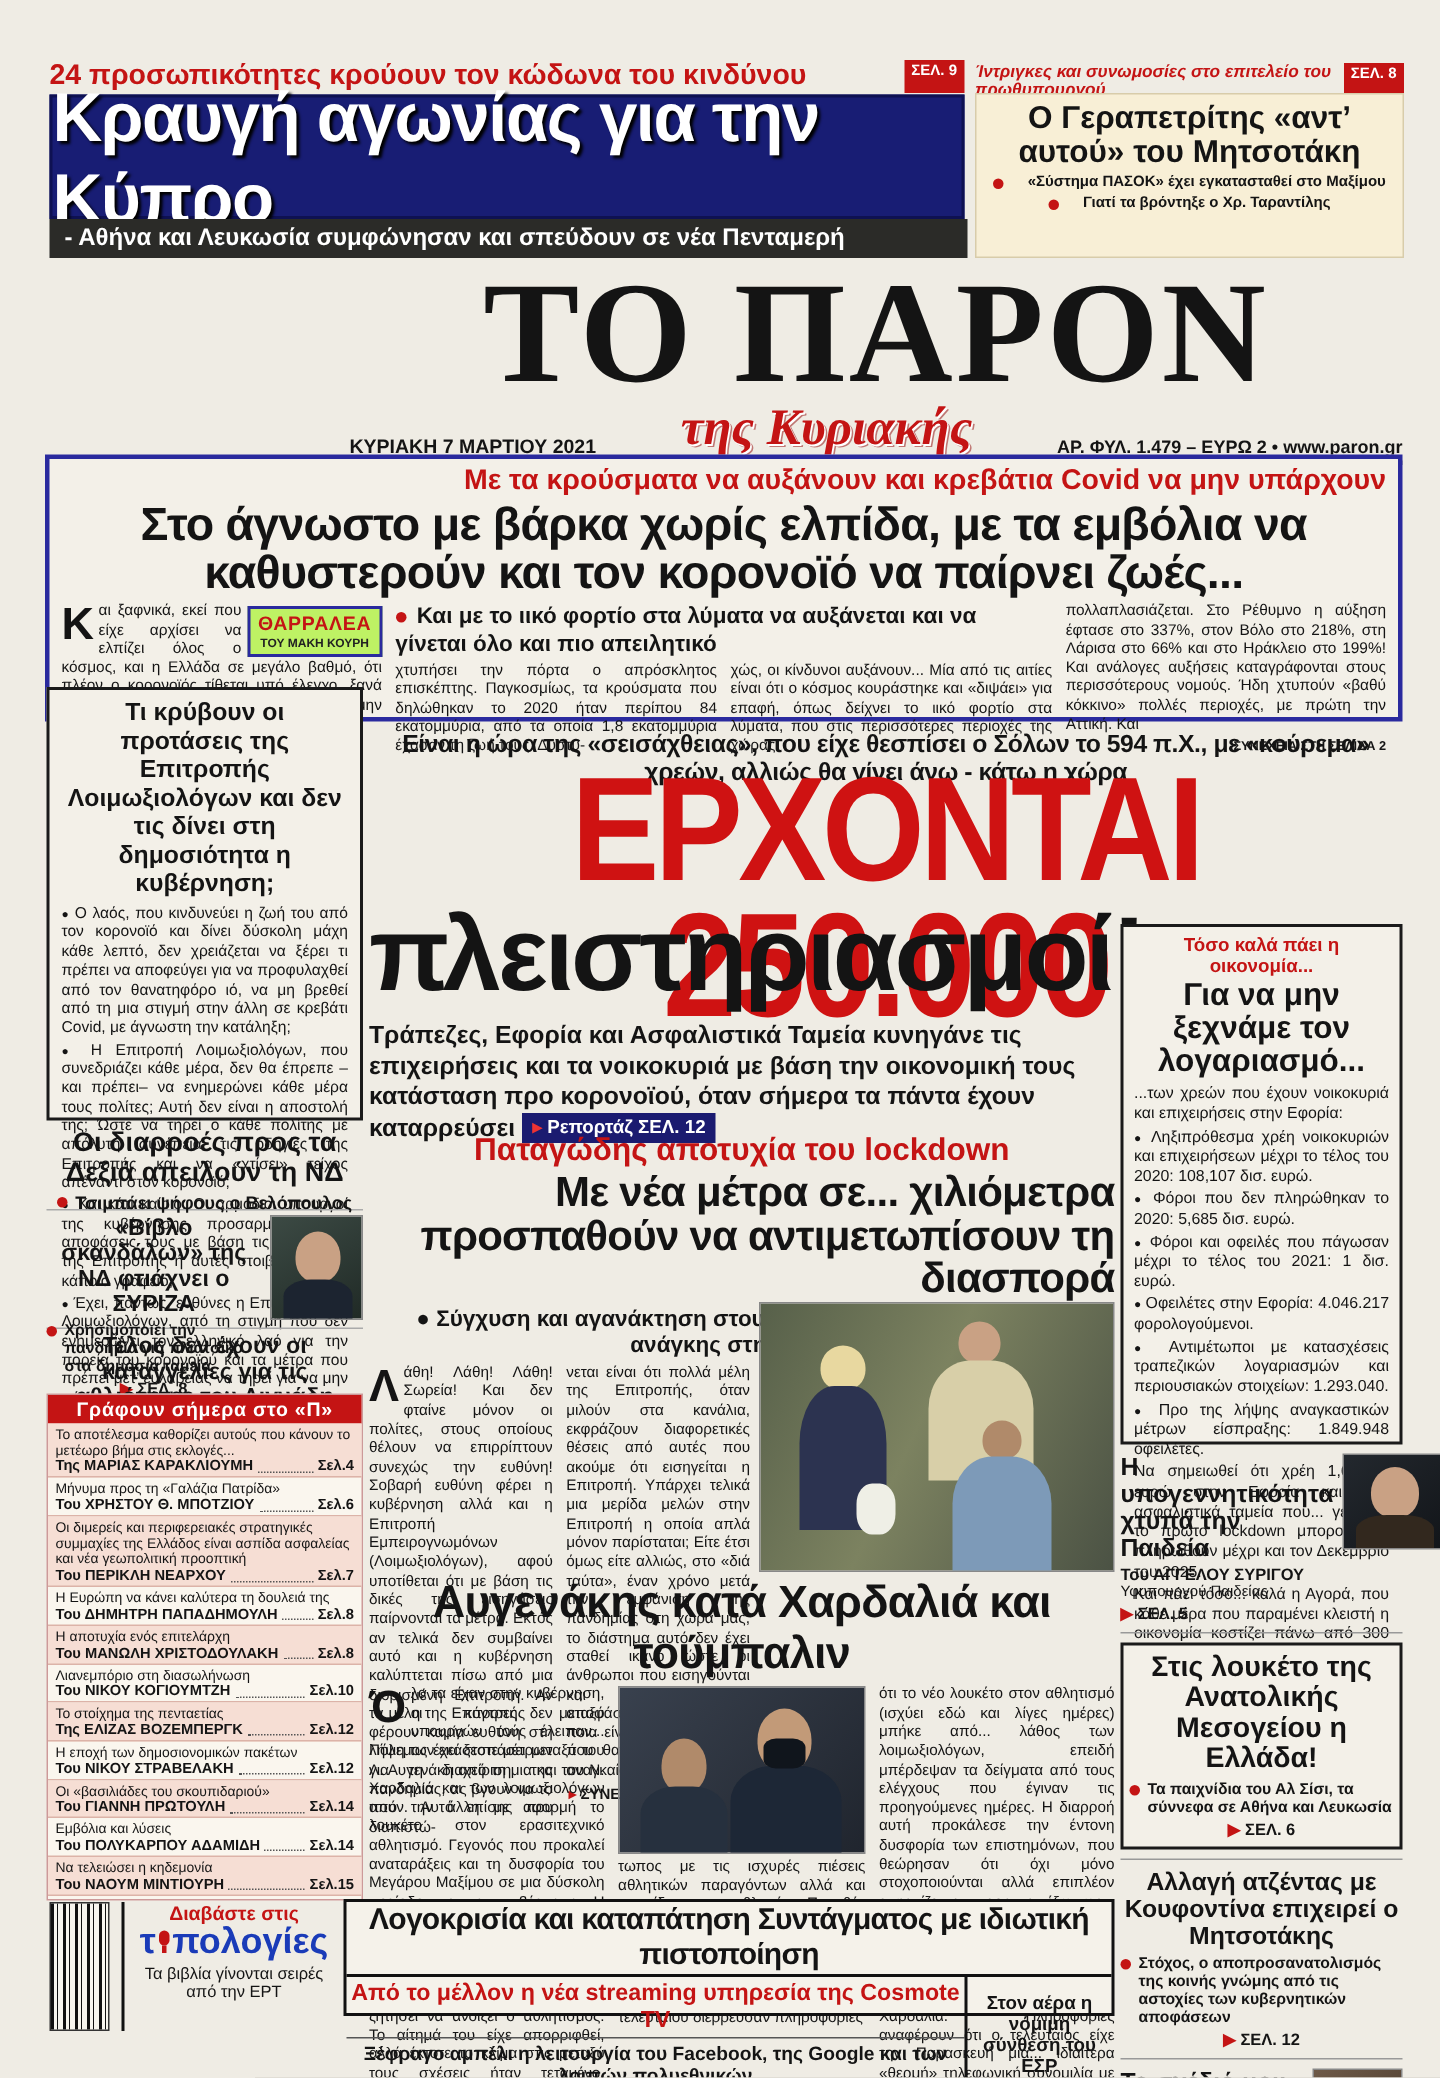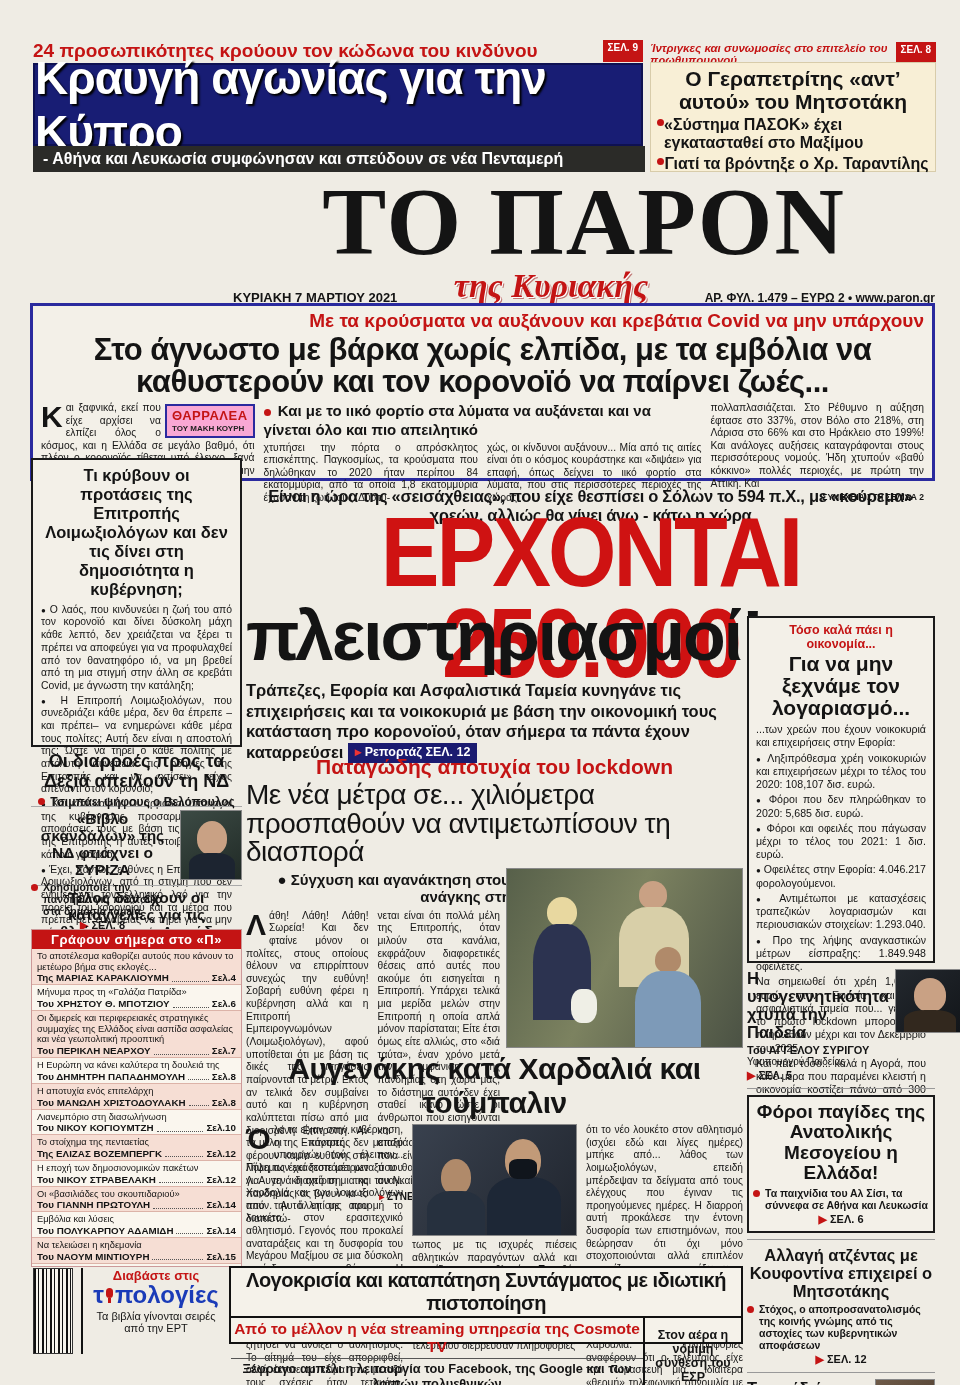--- a/index.html
+++ b/index.html
@@ -15,38 +15,38 @@
   
   .kicker-row { display:flex; gap:6px; }
   .kicker-left { font-size:19px; font-weight:bold; color:#c41414; flex:1; }
   .page-badge { background:#c41414; color:#fff; font-size:10px; font-weight:bold; padding:2px 5px; white-space:nowrap; }
   .cyprus-box { background:#181d74; border:2px solid #0e1152; display:flex; align-items:center; justify-content:center; }
   .cyprus-box .t { color:#fff; font-size:46px; font-weight:bold; letter-spacing:-1px; text-shadow:2px 2px 2px #000; }
   .cyprus-sub { background:#2b2b28; color:#fff; font-size:16px; font-weight:bold; display:flex; align-items:center; padding-left:10px; }
   .kicker-right { font-size:11.5px; font-weight:bold; font-style:italic; color:#c41414; flex:1; }
   .cream-box { background:#f8efd6; border:1px solid #d8ccaa; padding:4px 6px; }
   .cream-box .h { font-size:21px; font-weight:bold; line-height:1.1; text-align:center; }
-  .cream-bullet { display:flex; gap:0; justify-content:center; font-size:16px; font-weight:bold; margin-top:3px; }
+  .cream-bullet { display:flex; gap:16px; justify-content:center; font-size:10px; font-weight:bold; margin-top:3px; }
   .dot { width:7px; height:7px; border-radius:50%; background:#c41414; flex:0 0 auto; margin-top:3px; }
 
   
   .mast-title { font-family:"Liberation Serif", serif; font-weight:bold; font-size:96px; line-height:0.95; letter-spacing:2px; text-align:center; }
   .mast-row { display:flex; align-items:flex-end; justify-content:space-between; border-bottom:3px solid #141414; padding-bottom:2px; }
   .mast-date { font-size:13px; font-weight:bold; }
   .mast-script { font-family:"Liberation Serif", serif; font-size:34px; font-weight:bold; font-style:italic; color:#c41414; text-shadow:1px 1px 0 #fff,2px 2px 0 #94101088; }
   .mast-issue { font-size:12px; font-weight:bold; }
 
   
   .covid-box { border:3px solid #2a2a9e; background:#f3f0e8; padding:4px 8px; }
   .covid-kicker { font-size:19px; font-weight:bold; color:#c41414; text-align:right; }
   .covid-head { font-size:31px; font-weight:bold; line-height:1.02; text-align:center; letter-spacing:-0.5px; margin:2px 0 5px; }
   .covid-body { display:flex; gap:9px; font-size:10.3px; line-height:1.22; }
   .covid-col { flex:1; }
   .dropcap { float:left; font-size:30px; line-height:0.8; font-weight:bold; padding:3px 3px 0 0; }
-  .tharralea { float:right; border:2px solid #2a2a9e; background:#f9a8d4; padding:2px 5px; margin:2px 0 2px 4px; }
+  .tharralea { float:right; border:2px solid #2a2a9e; background:#bef264; padding:2px 5px; margin:2px 0 2px 4px; text-align:center; }
   .tharralea .a { color:#c41414; font-weight:bold; font-size:13px; letter-spacing:0.5px; }
   .tharralea .b { font-size:8px; font-weight:bold; color:#222; }
   .covid-midhead { font-size:15px; font-weight:bold; margin-bottom:3px; }
   .covid-midhead .dot { display:inline-block; margin-right:3px; }
   .covid-cont { display:block; text-align:right; font-size:8.5px; font-weight:bold; margin-top:2px; }
 
   
   .box-outline { border:2px solid #1a1a1a; background:#f3f0e8; padding:6px 8px; }
   .committee-title { font-size:16.5px; font-weight:bold; text-align:center; line-height:1.15; margin-bottom:5px; }
   .committee-body { font-size:10.4px; line-height:1.22; }
@@ -83,21 +83,21 @@
   
   .econ-box { border:2px solid #1a1a1a; background:#f3f0e8; padding:5px 7px; }
   .econ-kicker { color:#c41414; font-size:12.5px; font-weight:bold; text-align:center; }
   .econ-head { font-size:21px; font-weight:bold; text-align:center; line-height:1.05; margin:2px 0 4px; }
   .econ-body { font-size:10.6px; line-height:1.25; }
   .econ-body p { margin-bottom:2px; text-align:justify; }
   .econ-body p.b::before { content:"●  "; font-size:8px; }
 
   
   .ld-kicker { color:#c41414; font-size:21px; font-weight:bold; text-align:center; }
-  .ld-head { font-size:28px; font-weight:normal; text-align:left; line-height:1.02; letter-spacing:-0.5px; margin:2px 0 4px; }
+  .ld-head { font-size:28px; font-weight:bold; text-align:right; line-height:1.02; letter-spacing:-0.5px; margin:2px 0 4px; }
   .ld-bullet { font-size:15px; font-weight:bold; text-align:center; margin-bottom:5px; }
   .ld-bullet::before { content:"● "; }
   .cols2 { display:flex; gap:9px; font-size:10.2px; line-height:1.24; }
   .cols2 .c { flex:1; text-align:justify; }
   .cont-tag { display:block; text-align:center; font-size:10px; font-weight:bold; margin-top:3px; }
   .cont-tag::before { content:"▸ "; color:#c41414; }
 
   
   .avg-head { font-size:30px; font-weight:bold; text-align:center; letter-spacing:-0.5px; margin-bottom:4px; }
   .cols3 { display:flex; gap:9px; font-size:10.2px; line-height:1.24; }
@@ -409,21 +409,21 @@
         <div class="r-role" style="text-align:left;">Υφυπουργού Παιδείας</div>
         <div class="seere" style="text-align:left;">ΣΕΛ. 5</div>
       </div>
       <div class="photo" style="width:68px; height:64px; background:linear-gradient(140deg,#23282e,#121519);">
         <div class="ph-head" style="left:18px; top:8px; width:32px; height:34px; background:#c9a184;"></div>
         <div class="ph-body" style="left:8px; top:40px; width:52px; height:24px; background:#32281e;"></div>
       </div>
     </div>
     <div class="rsec">
       <div class="anat-box">
-        <div class="anat-head">Φόροι παγίδες της Ανατολικής Μεσογείου η Ελλάδα!</div>
+        <div class="anat-head">Στις λουκέτο της Ανατολικής Μεσογείου η Ελλάδα!</div>
         <div class="sub-bullet" style="font-size:10.5px;">
           <span class="dot"></span>
           <span>Τα παιχνίδια του Αλ Σίσι, τα σύννεφα σε Αθήνα και Λευκωσία</span>
         </div>
         <div class="seere">ΣΕΛ. 6</div>
       </div>
     </div>
     <div class="rsec">
       <div class="r-head">Αλλαγή ατζέντας με Κουφοντίνα επιχειρεί ο Μητσοτάκης</div>
       <div class="sub-bullet" style="font-size:10.5px;">

